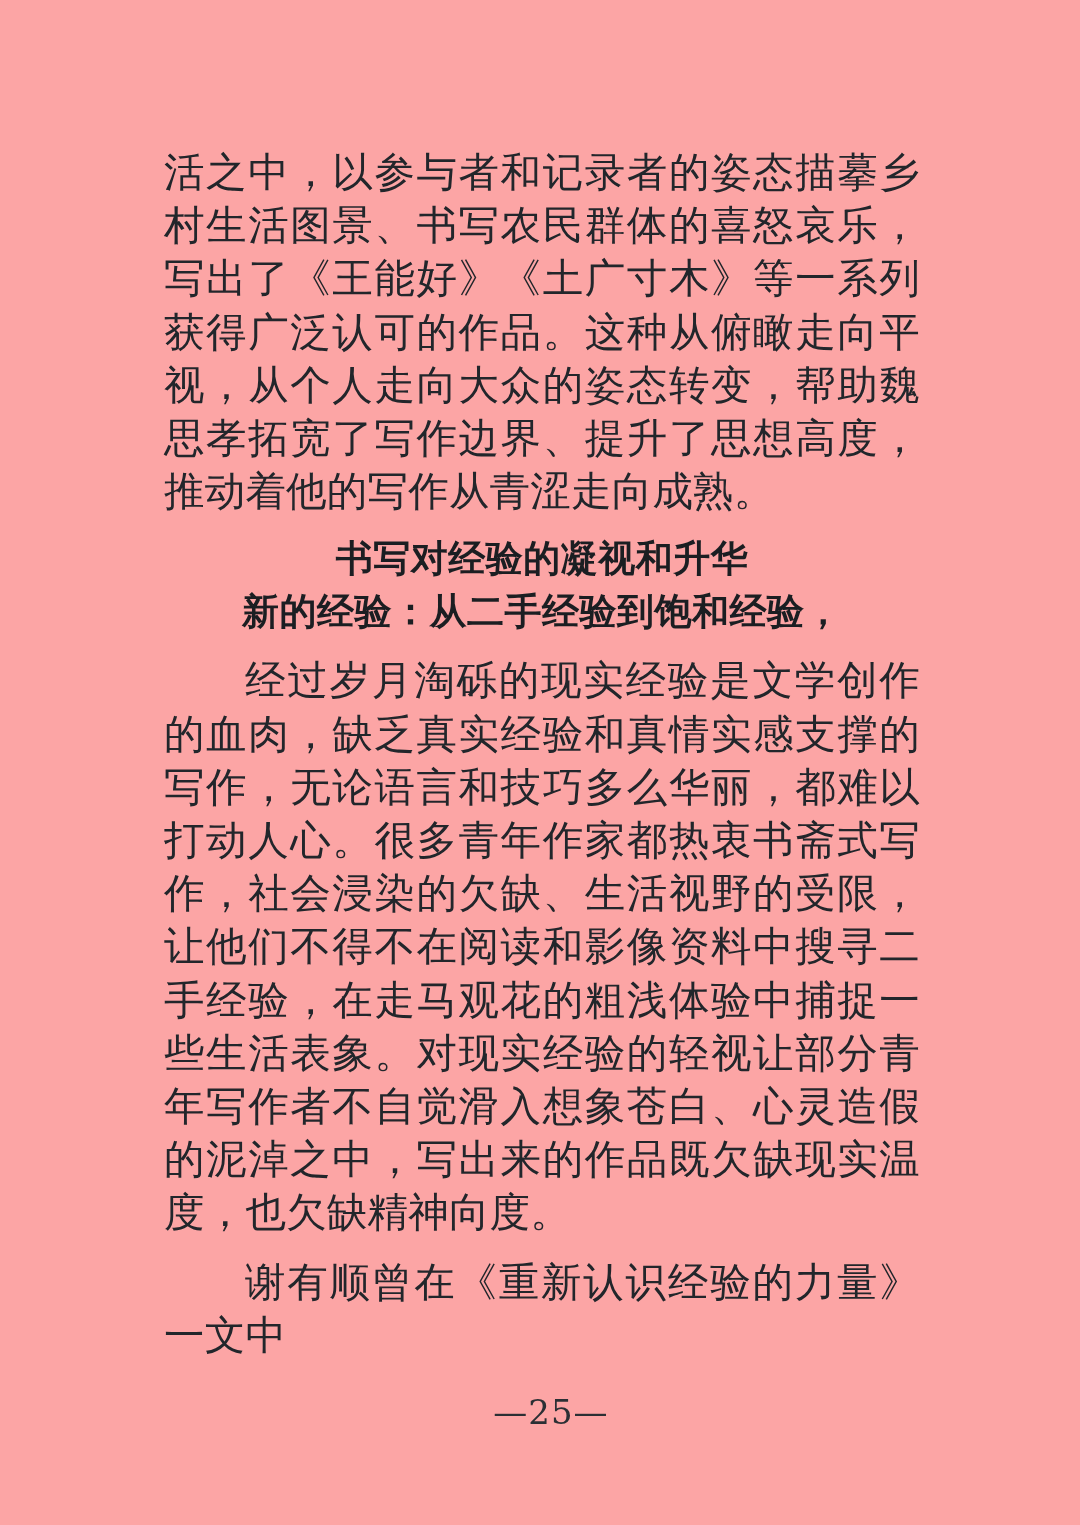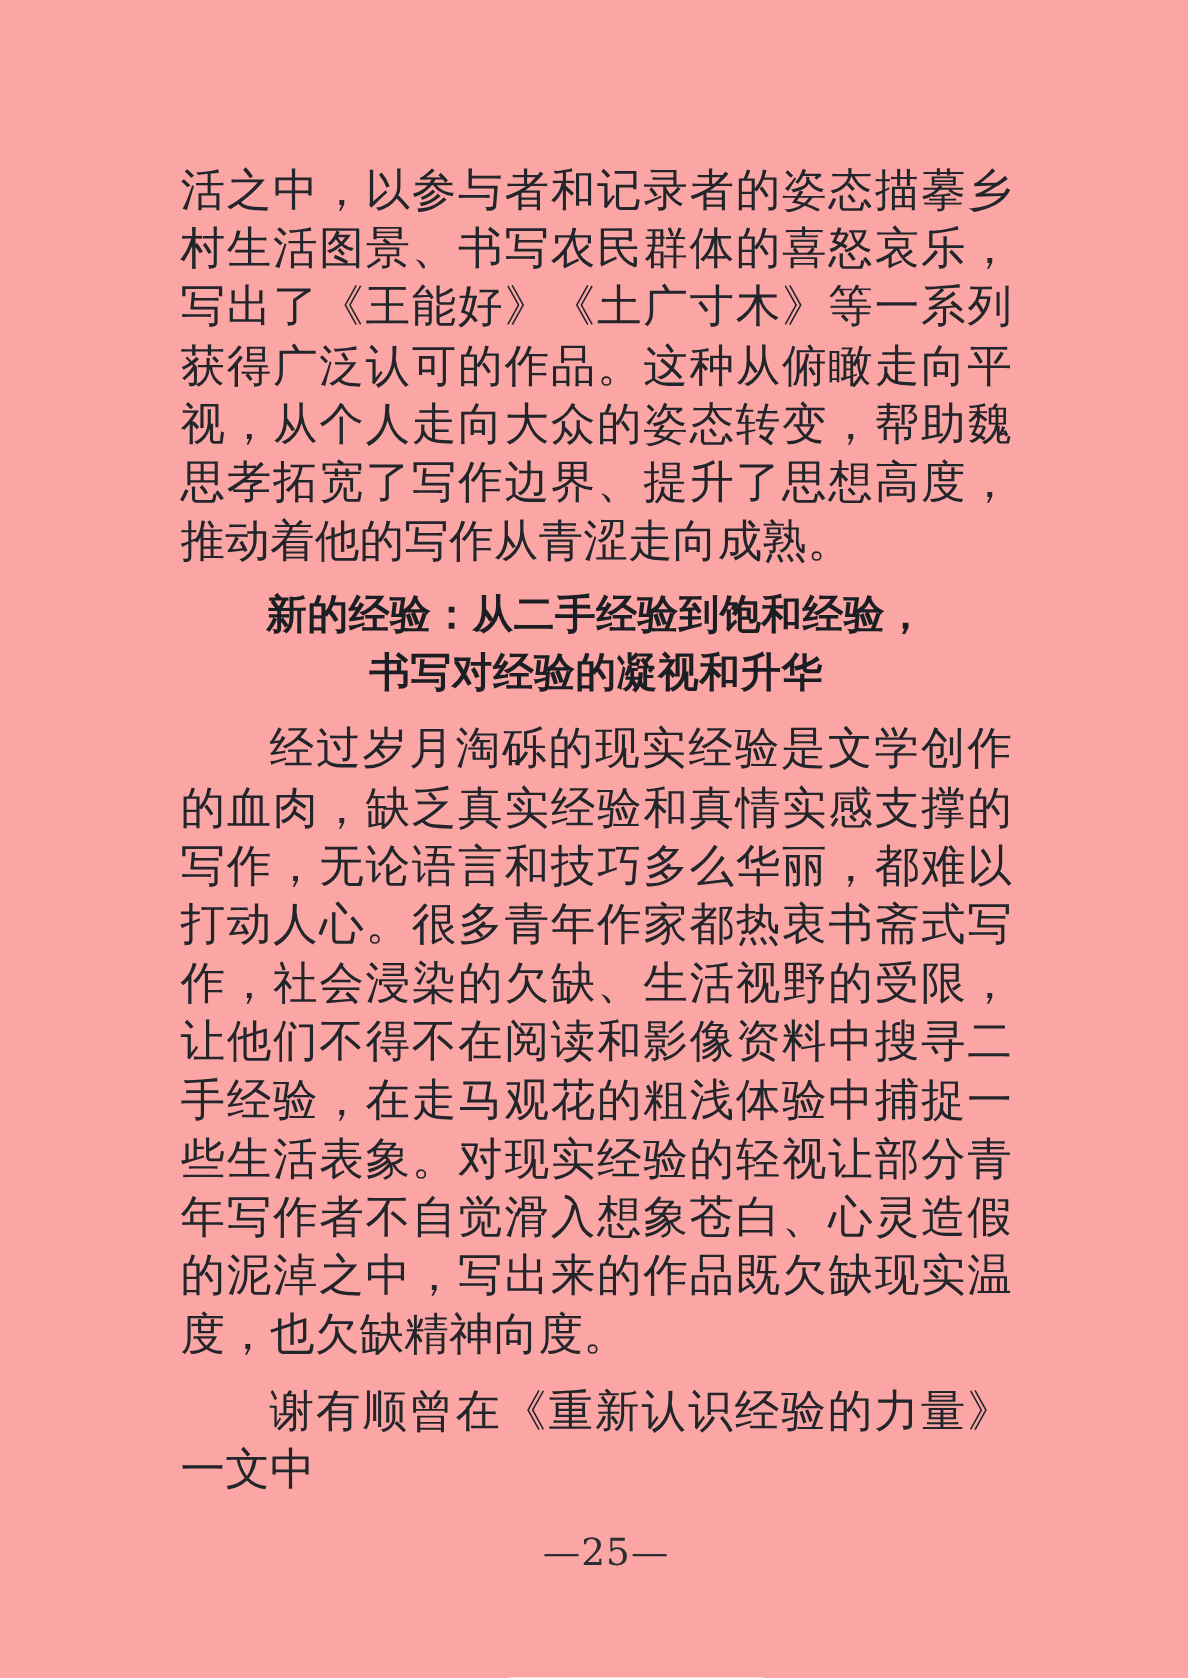--- a/index.html
+++ b/index.html
@@ -67,22 +67,22 @@
 </head>
 <body>
 
 <div class="page">
 
   <div class="text-column">
 
     <p class="para">活之中，以参与者和记录者的姿态描摹乡村生活图景、书写农民群体的喜怒哀乐，写出了《王能好》《土广寸木》等一系列获得广泛认可的作品。这种从俯瞰走向平视，从个人走向大众的姿态转变，帮助魏思孝拓宽了写作边界、提升了思想高度，推动着他的写作从青涩走向成熟。</p>
 
     <div class="section-heading">
+      <span class="hline">书写对经验的凝视和升华</span>
       <span class="hline">新的经验：从二手经验到饱和经验，</span>
-      <span class="hline">书写对经验的凝视和升华</span>
     </div>
 
 
     <p class="para indent">经过岁月淘砾的现实经验是文学创作的血肉，缺乏真实经验和真情实感支撑的写作，无论语言和技巧多么华丽，都难以打动人心。很多青年作家都热衷书斋式写作，社会浸染的欠缺、生活视野的受限，让他们不得不在阅读和影像资料中搜寻二手经验，在走马观花的粗浅体验中捕捉一些生活表象。对现实经验的轻视让部分青年写作者不自觉滑入想象苍白、心灵造假的泥淖之中，写出来的作品既欠缺现实温度，也欠缺精神向度。</p>
 
     <p class="para indent">谢有顺曾在《重新认识经验的力量》一文中</p>
 
   </div>
 
   <div class="page-number">—25—</div>

